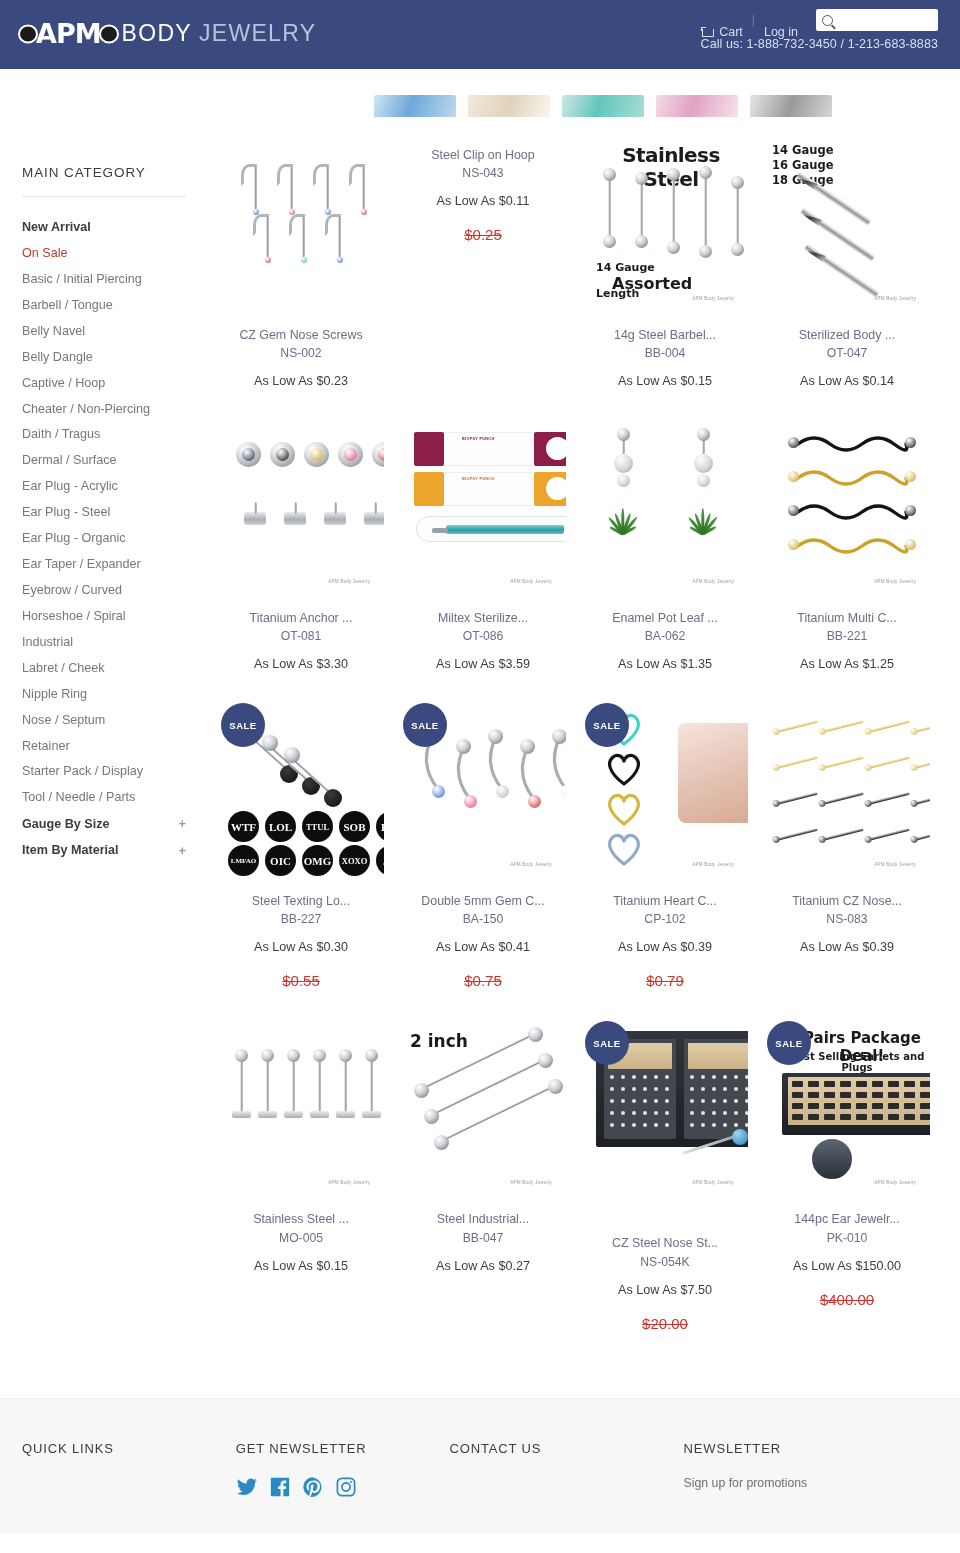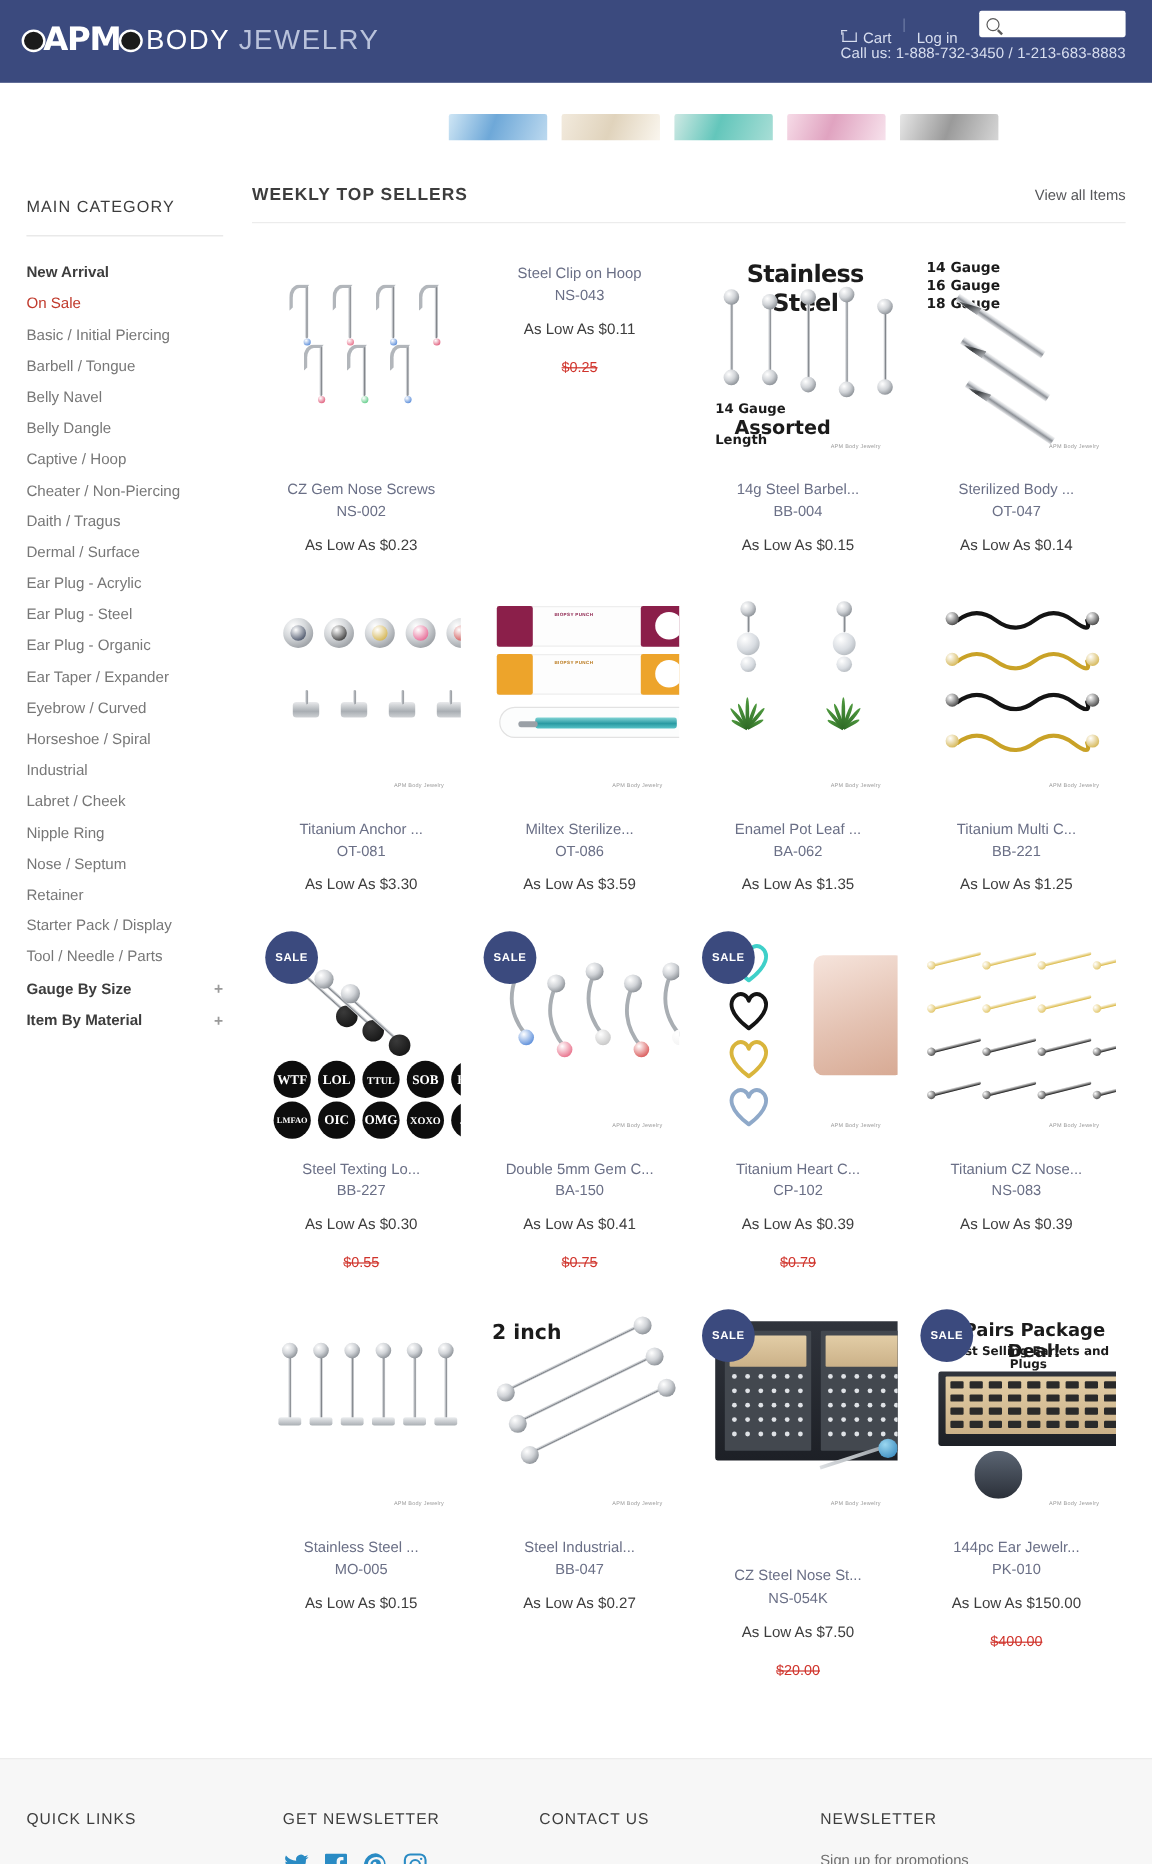--- a/index.html
+++ b/index.html
@@ -54,21 +54,21 @@
   }
   .header-right{
     position:absolute;right:22px;top:8px;
     text-align:right;
   }
   .header-topline{
     display:flex;align-items:center;justify-content:flex-end;gap:0;
     height:24px;
   }
   .hdr-link{
-    color:#d9dff0;font-size:12.5px;padding:0 9px;display:flex;gap:5px;margin-top:24px;
+    color:#d9dff0;font-size:12.5px;padding:0 9px;display:flex;align-items:center;gap:5px;margin-top:24px;
   }
   .hdr-sep{color:#6f7ca6;font-size:12px;}
   .cart-ico{display:inline-block;width:13px;height:11px;position:relative;}
   .cart-ico:before{
     content:"";position:absolute;left:1px;top:2px;width:10px;height:7px;
     border:1.3px solid #d9dff0;border-top:none;
   }
   .cart-ico:after{
     content:"";position:absolute;left:0;top:0;width:4px;height:3px;
     border-left:1.3px solid #d9dff0;border-top:1.3px solid #d9dff0;
@@ -142,21 +142,21 @@
   .card-img{
     height:180px;position:relative;display:flex;align-items:center;justify-content:center;
     overflow:hidden;
   }
   .card-title{
     font-size:12.4px;color:#6a6f86;margin-top:14px;line-height:1.3;
   }
   .card-sku{font-size:12.2px;color:#6a6f86;margin-top:3px;}
   .card-price{font-size:12.6px;color:#3d3d3d;margin-top:14px;}
   .card-compare{
-    font-size:12px;color:#d0342c;text-decoration:line-through;margin-top:18px;
+    font-size:15px;color:#d0342c;text-decoration:line-through;margin-top:18px;
   }
   .sale-badge{
     position:absolute;left:3px;top:4px;width:44px;height:44px;border-radius:50%;
     background:#3b4a7e;color:#fff;font-size:9.5px;font-weight:bold;letter-spacing:.5px;
     display:flex;align-items:center;justify-content:center;z-index:4;
   }
 
   
   .art{position:relative;width:100%;height:100%;}
   .wm{
@@ -433,24 +433,20 @@
   <main class="content">
 
     <div class="carousel-strip">
       <div class="thumb th1"></div>
       <div class="thumb th2"></div>
       <div class="thumb th3"></div>
       <div class="thumb th4"></div>
       <div class="thumb th5"></div>
     </div>
 
-    <div class="section-head">
-      <h2 class="section-title">WEEKLY TOP SELLERS</h2>
-      <a class="view-all" href="#">View all Items</a>
-    </div>
 
     <div class="grid" id="product-grid">
         <div class="card">
           <a href="#" class="card-img">
             <div class="art">
               <div class="screw" style="left:36px;top:32px;height:44px;">
                 <div class="stem"></div>
                 <div class="hook"></div>
                 <div class="gem" style="left:-1px;top:44px;background:radial-gradient(circle at 35% 30%,#fff,#2f6fd0);"></div>
               </div>

